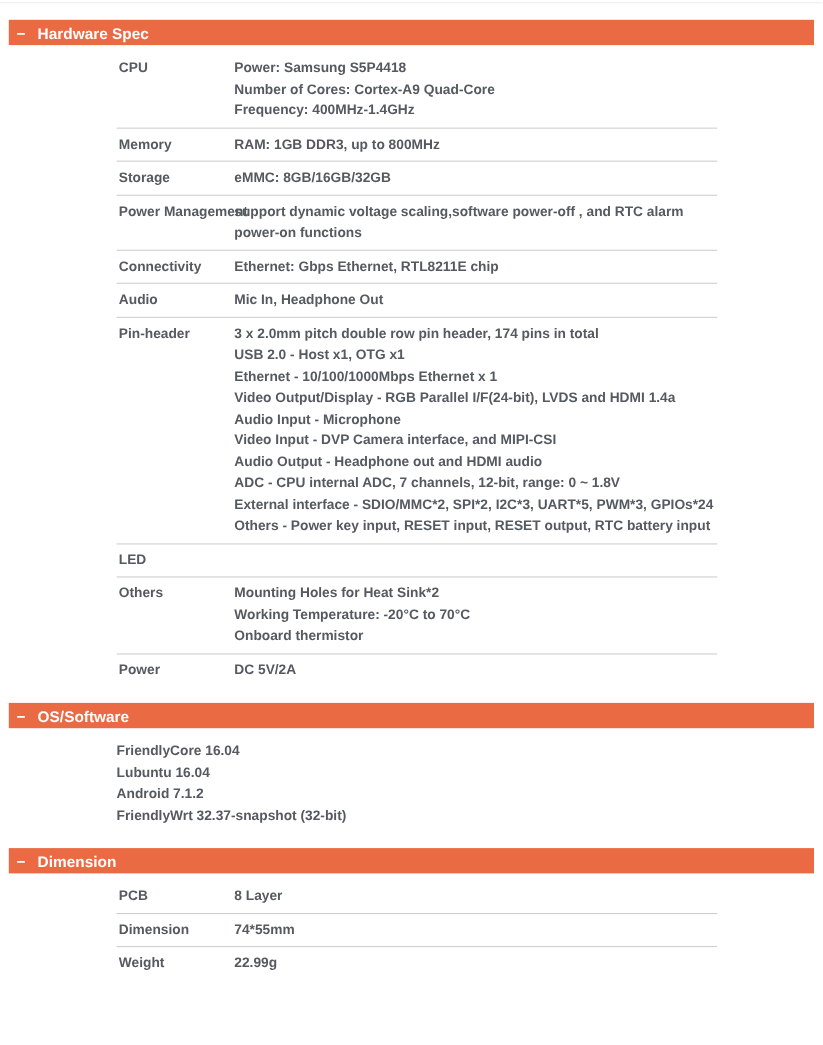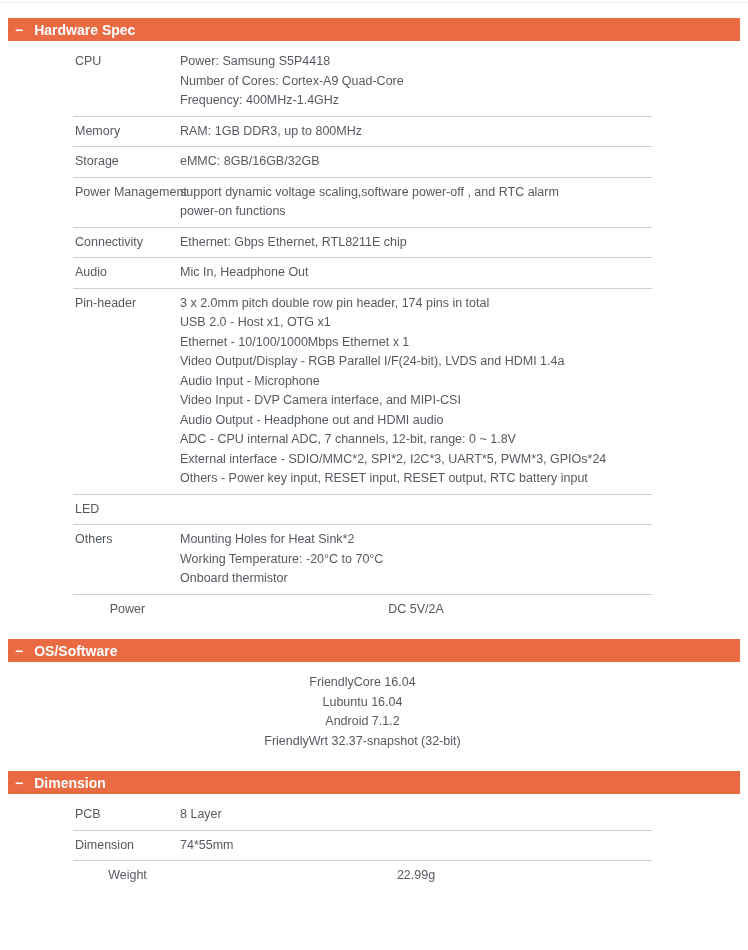--- a/index.html
+++ b/index.html
@@ -37,28 +37,29 @@
     font-size: 14px;
     font-weight: 700;
     cursor: pointer;
   }
   .section-bar .toggle {
     display: inline-block;
     margin-right: 11px;
     font-weight: 700;
   }
   .spec-table {
-    margin: 6px 96px 0 73px;
+    margin: 6px 96px 0 106px;
+    font-weight: bold;
   }
   .spec-row {
     display: flex;
     padding: 5px 0;
     border-bottom: 1px solid var(--divider);
   }
-  .spec-row:last-child { border-bottom: none; text-align: center; }
+  .spec-row:last-child { border-bottom: none; }
   .spec-label {
     width: 107px;
     flex-shrink: 0;
     padding-left: 2px;
     white-space: nowrap;
     font-size: 12.5px;
     line-height: 19.5px;
   }
   .spec-value { flex: 1; }
   .spec-line {

